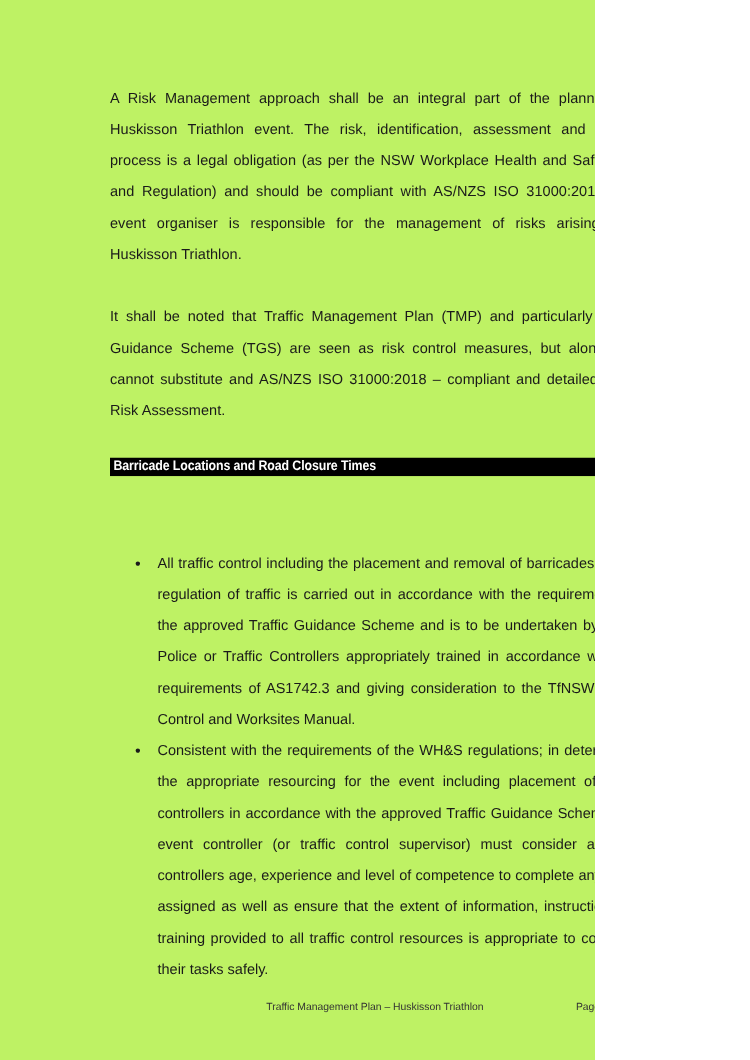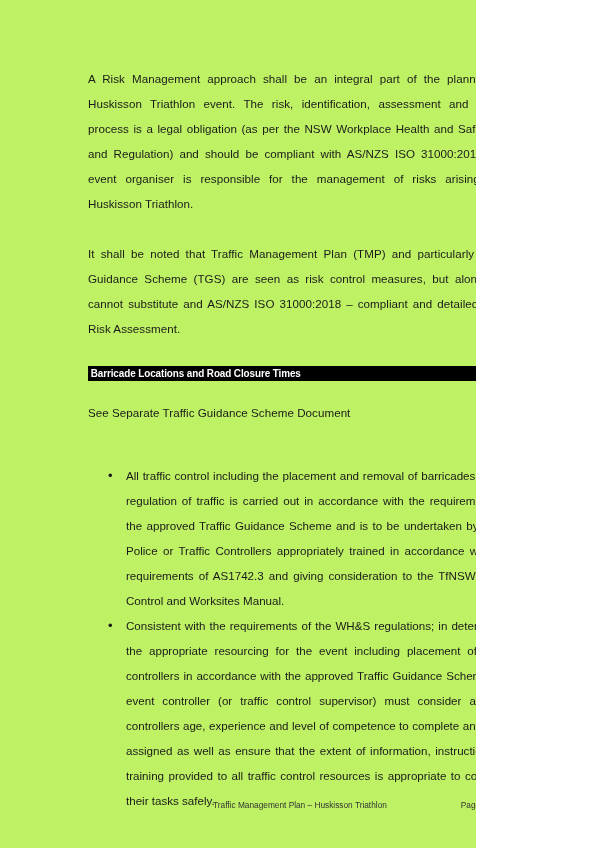--- a/index.html
+++ b/index.html
@@ -115,21 +115,20 @@
     <p class="body-para">It shall be noted that Traffic Management Plan (TMP) and particularly Traffic Guidance Scheme (TGS) are seen as risk control measures, but alone they cannot substitute and AS/NZS ISO 31000:2018 – compliant and detailed event Risk Assessment.</p>
 
     <div class="spacer-lg"></div>
 
     <div class="bar-wrap">
       <div class="section-bar">Barricade Locations and Road Closure Times</div>
     </div>
 
     <div class="spacer-md"></div>
 
-    <p class="body-para">See Separate Traffic Guidance Scheme Document</p>
 
     <div class="spacer-lg"></div>
 
 
     <div class="spacer-sm"></div>
 
     <ul class="bullets">
       <li>
         <span class="bullet-dot">•</span>
         <span>All traffic control including the placement and removal of barricades and/or regulation of traffic is carried out in accordance with the requirements of the approved Traffic Guidance Scheme and is to be undertaken by either Police or Traffic Controllers appropriately trained in accordance with the requirements of AS1742.3 and giving consideration to the TfNSW Traffic Control and Worksites Manual.</span>

